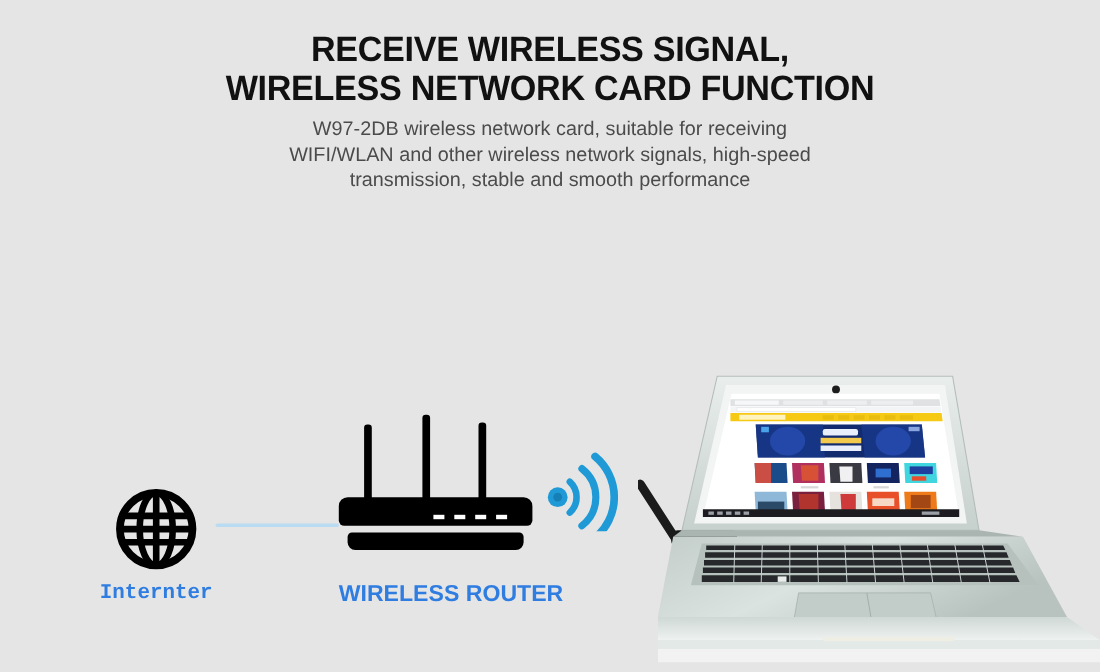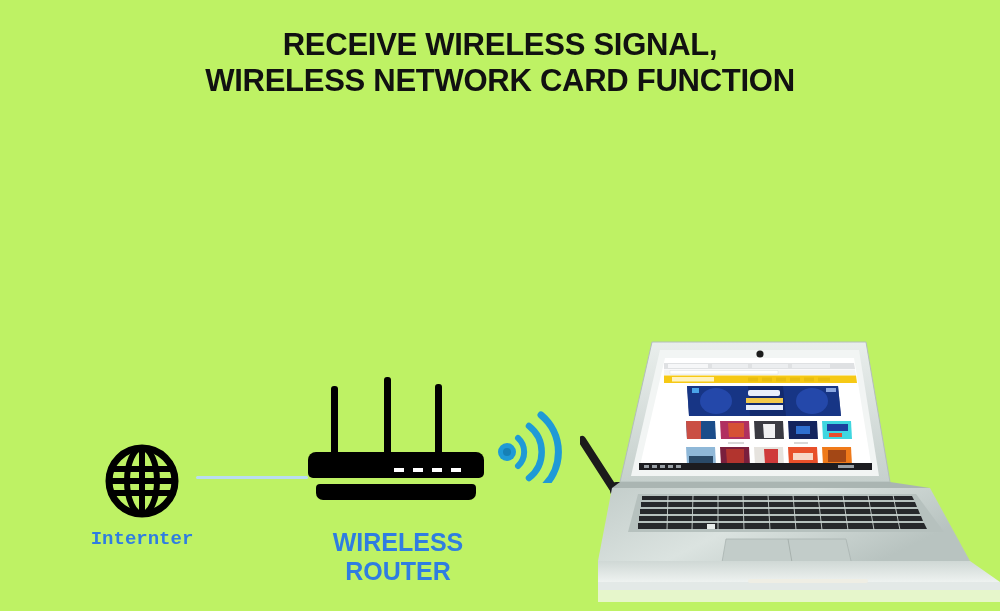--- a/index.html
+++ b/index.html
@@ -3,21 +3,21 @@
 <meta charset="utf-8">
 <style>
   html,body{margin:0;padding:0;}
   body{
     width:1000px;height:611px;
     background:#ffffff;
     font-family:"Liberation Sans", sans-serif;
     overflow:hidden;
     position:relative;
   }
-  .stage{position:relative;width:1000px;height:611px;background:#bef264;overflow:hidden;}
+  .stage{position:relative;width:1000px;height:611px;background:#e5e5e5;overflow:hidden;}
 
   
   .headline{
     position:absolute; left:0; top:26px; width:1000px;
     text-align:center;
     font-size:32px; line-height:36px;
     font-weight:bold;
     letter-spacing:-0.3px;
     color:#111111;
     transform:scaleX(0.97);
@@ -55,22 +55,22 @@
     position:absolute; left:0; bottom:22px; width:176px; height:26px;
     background:#000; border-radius:8px 8px 5px 5px;
   }
   .led{position:absolute; bottom:6px; width:10px; height:4px; background:#fff;}
   .led.l1{left:86px;} .led.l2{left:105px;} .led.l3{left:124px;} .led.l4{left:143px;}
   .rbase{
     position:absolute; left:8px; bottom:0; width:160px; height:16px;
     background:#000; border-radius:4px 4px 7px 7px;
   }
   .router-label{
-    position:absolute; left:288px; top:528px; width:220px; text-align:center;
-    color:#2f7de1; font-size:25px; font-weight:bold;
+    position:absolute; left:300px; top:528px; width:220px; text-align:center;
+    color:#2f7de1; font-size:21px; font-weight:bold;
   }
 
   
   .wifi{position:absolute; left:496px; top:407px; width:66px; height:76px;}
 
   
   .laptop{position:absolute; left:598px; top:336px; width:402px; height:275px;}
 
   
   .usb{position:absolute; left:580px; top:430px; width:90px; height:80px;}
@@ -78,20 +78,21 @@
 </head>
 <body>
 
 <div class="stage">
 
   <div class="headline">
     <span>RECEIVE WIRELESS SIGNAL,</span>
     <span class="l2">WIRELESS NETWORK CARD FUNCTION</span>
   </div>
 
+  <div class="subcopy">W97-2DB wireless network card, suitable for receiving WIFI/WLAN and other wireless network signals, high-speed transmission, stable and smooth performance</div>
 
   <div class="globe-wrap">
     <svg width="76" height="76" viewBox="0 0 76 76">
       <circle cx="38" cy="38" r="33" fill="none" stroke="#000" stroke-width="7"></circle>
       <line x1="38" y1="5" x2="38" y2="71" stroke="#000" stroke-width="6"></line>
       <ellipse cx="38" cy="38" rx="15" ry="33" fill="none" stroke="#000" stroke-width="6"></ellipse>
       <line x1="7" y1="26" x2="69" y2="26" stroke="#000" stroke-width="6"></line>
       <line x1="5" y1="38" x2="71" y2="38" stroke="#000" stroke-width="6"></line>
       <line x1="7" y1="50" x2="69" y2="50" stroke="#000" stroke-width="6"></line>
     </svg>

